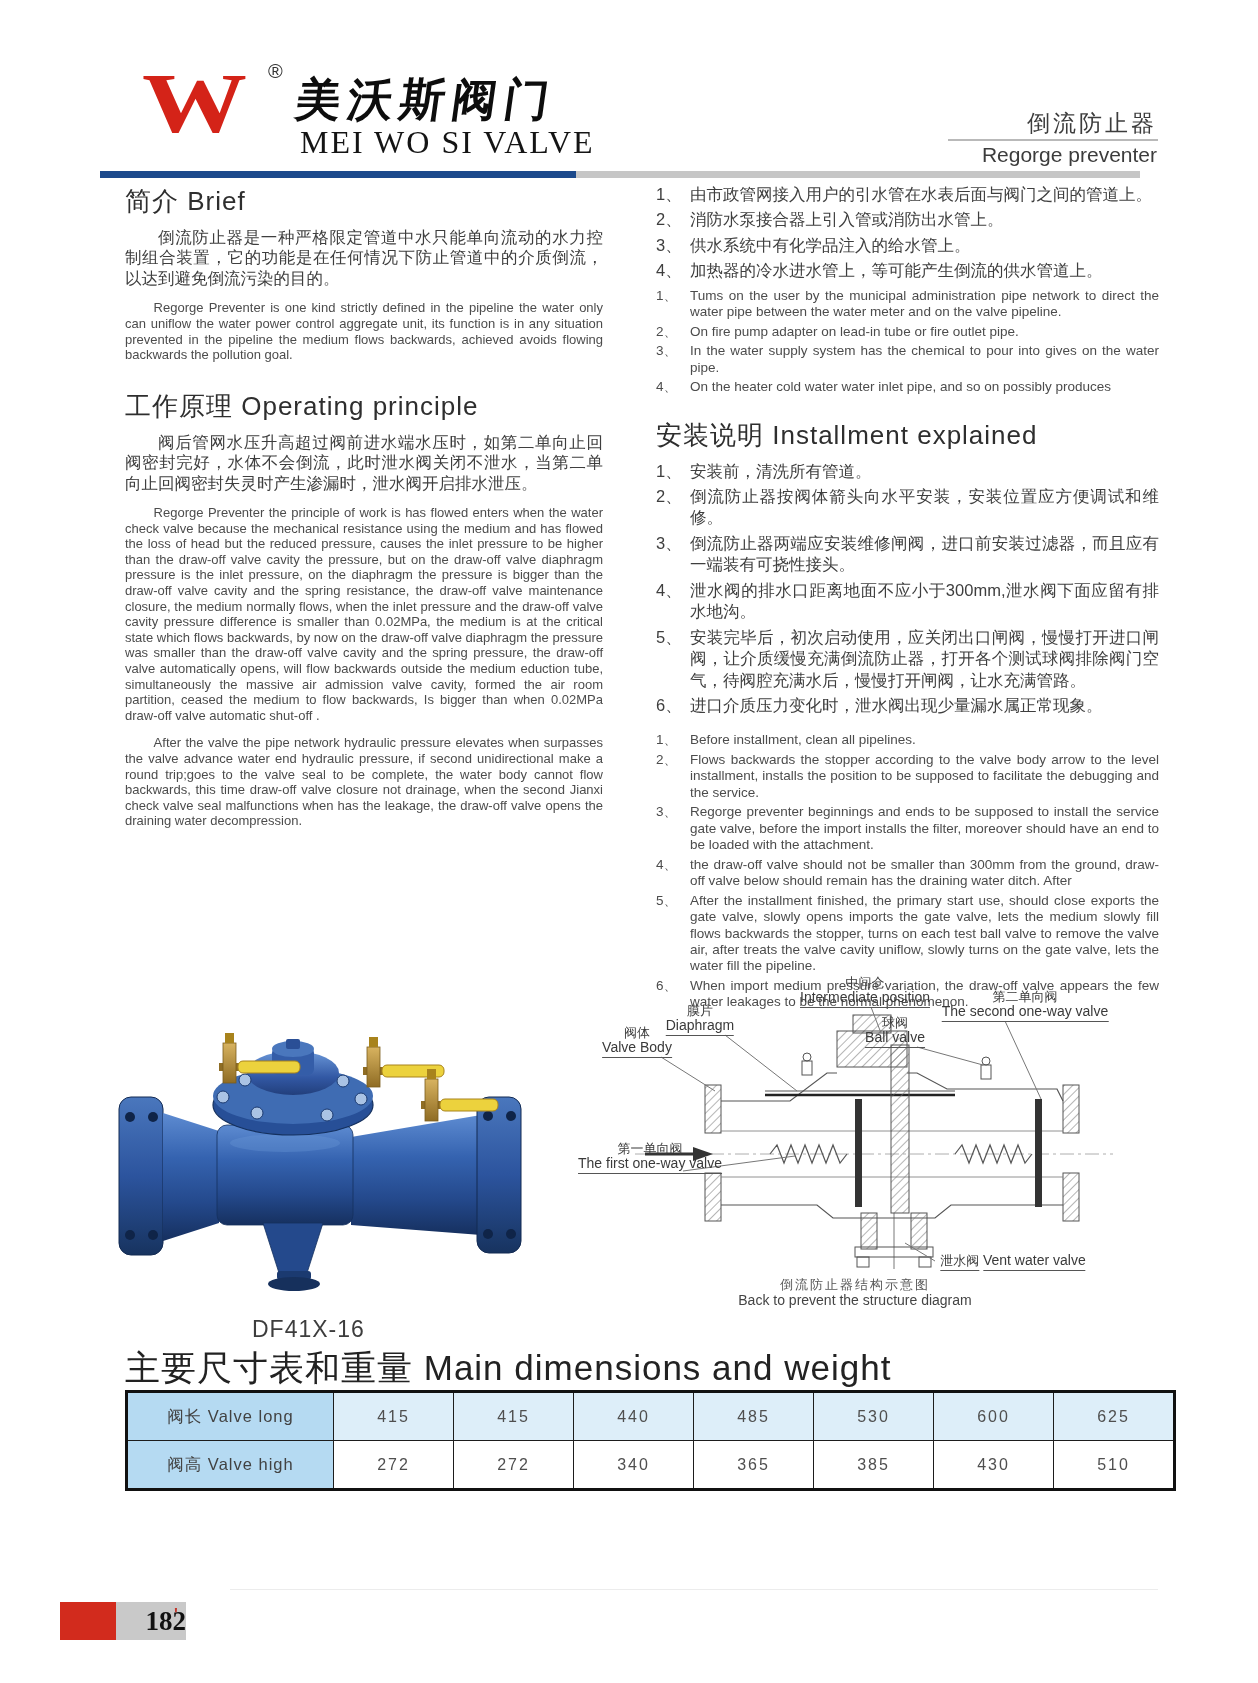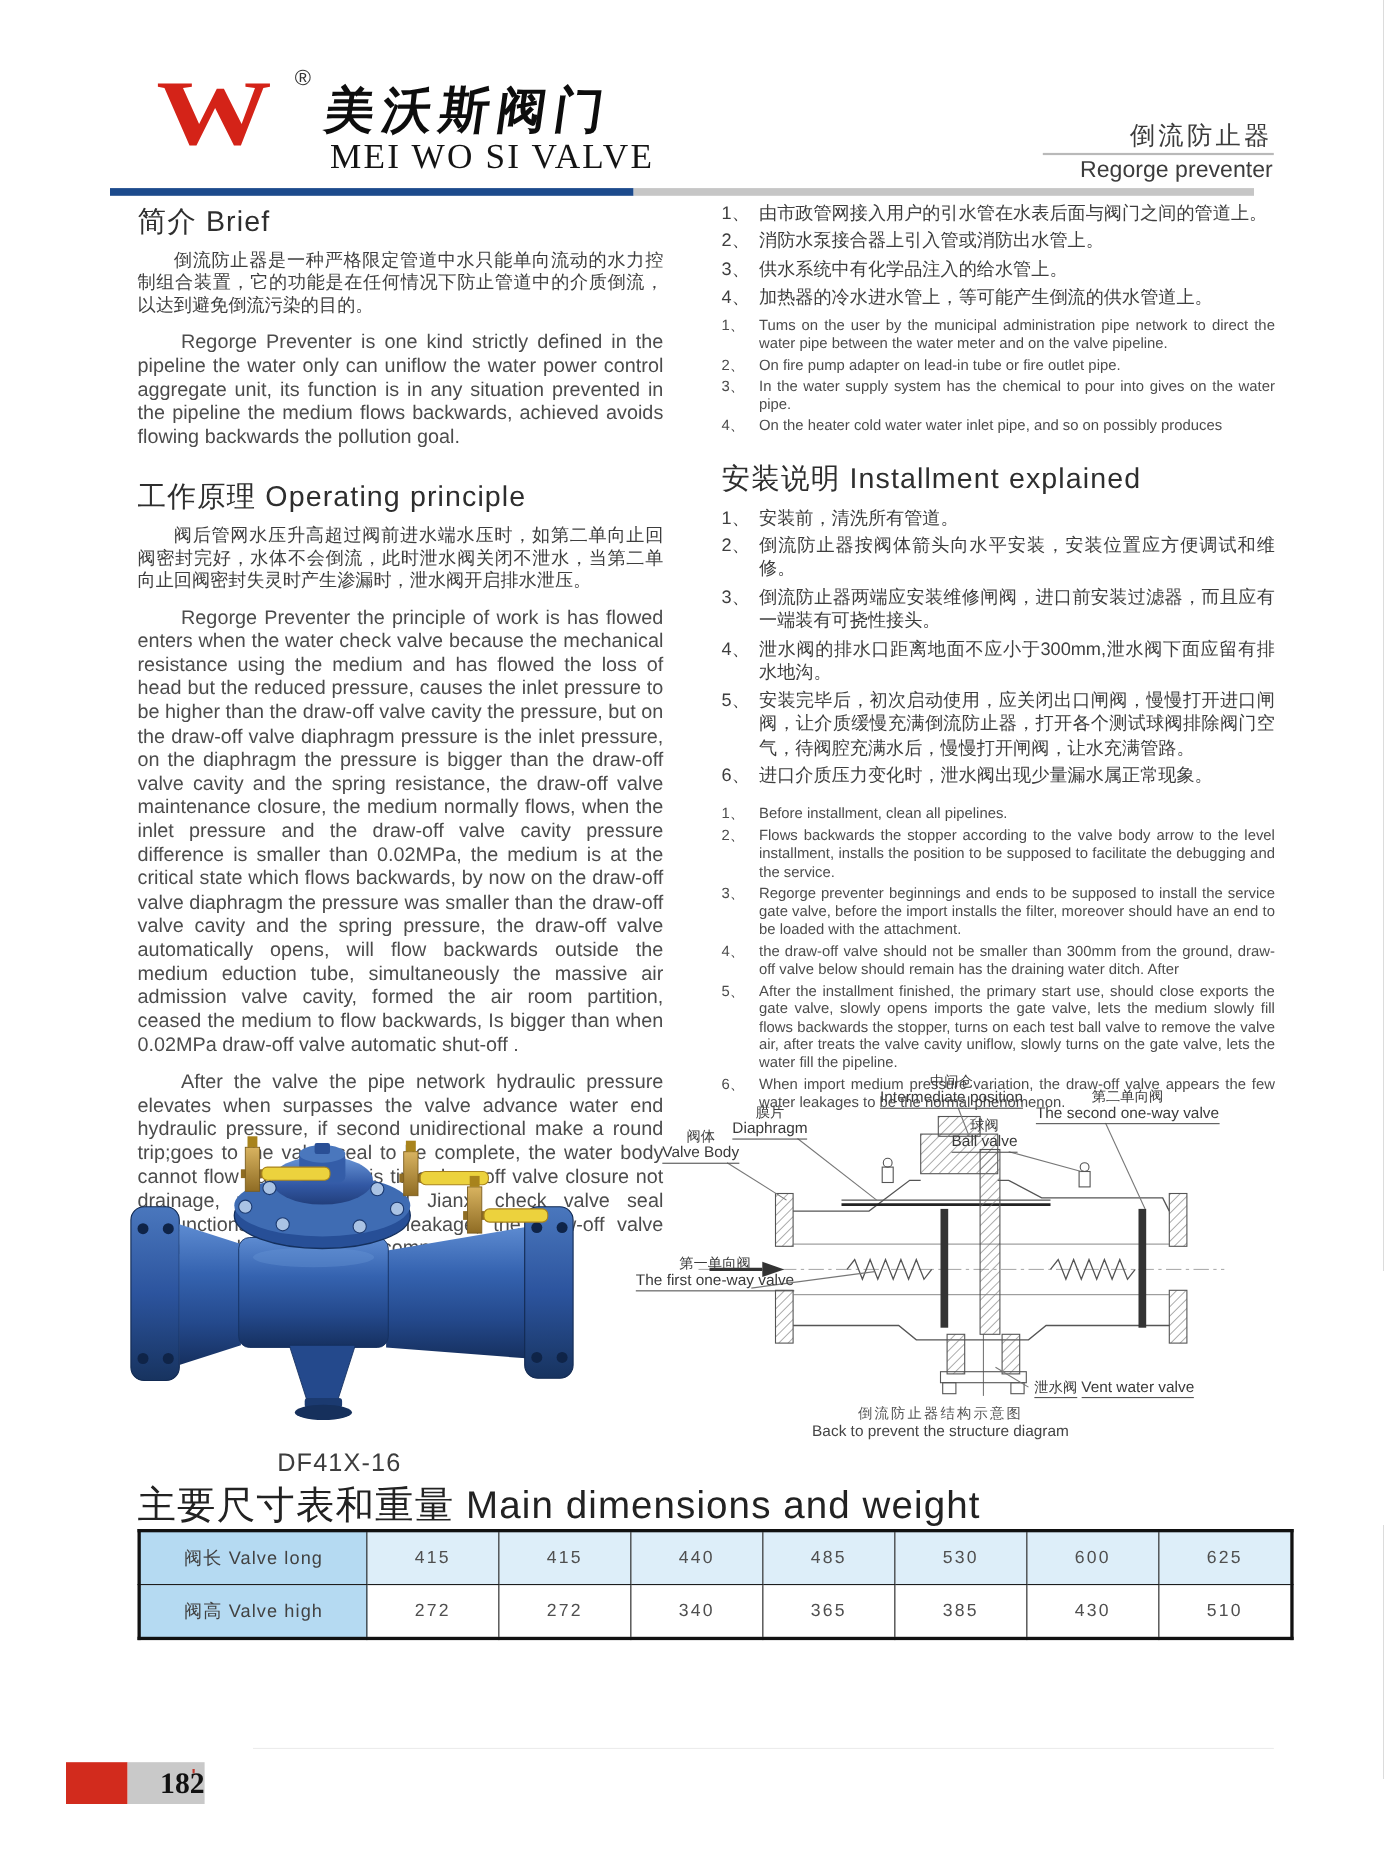--- a/index.html
+++ b/index.html
@@ -38,21 +38,21 @@
   .col-left  { position:absolute; left:125px; top:184px; width:478px; }
   .col-right { position:absolute; left:656px; top:184px; width:503px; }
   h2.sec {
     margin:0 0 8px 0; font-size:26px; font-weight:500; color:#2e2e2e; letter-spacing:1px;
   }
   .cn-p {
     margin:0 0 12px 0; font-size:16.5px; line-height:1.24; text-align:justify;
     text-indent:2em; color:#3e3e3e;
   }
   .en-p {
-    margin:12px 0 10px 0; font-size:18px; line-height:1.2; text-align:justify;
+    margin:12px 0 10px 0; font-size:13px; line-height:1.2; text-align:justify;
     text-indent:2.2em; color:#4c4c4c;
   }
   .gap-sm { height:10px; } .gap-md { height:16px; }
   .nlist { margin:0 0 6px 0; }
   .nlist .li { display:flex; margin:0 0 4px 0; }
   .nlist .num { flex:0 0 34px; }
   .nlist .txt { flex:1; text-align:justify; }
   .nlist.cn .li { font-size:16.5px; line-height:1.3; color:#3e3e3e; }
   .nlist.en .li { font-size:13.5px; line-height:1.22; color:#4c4c4c; margin-bottom:3px; }
 

